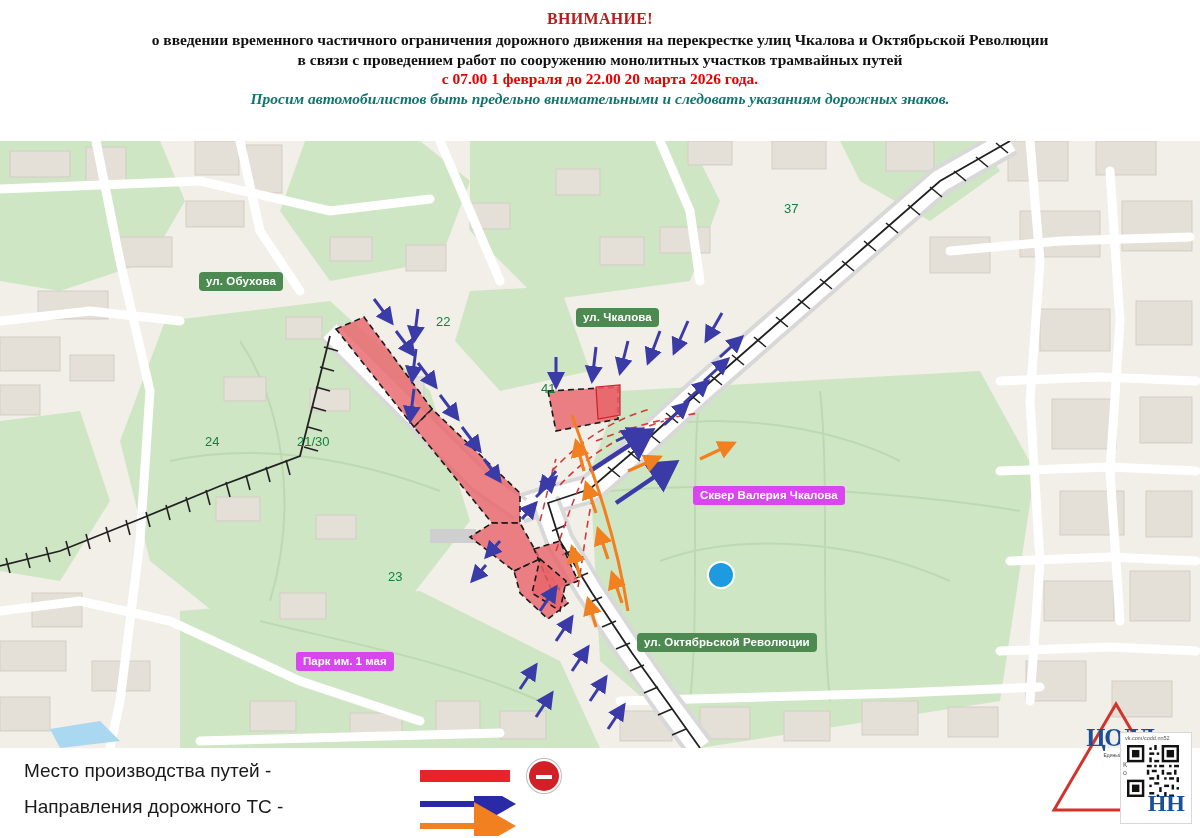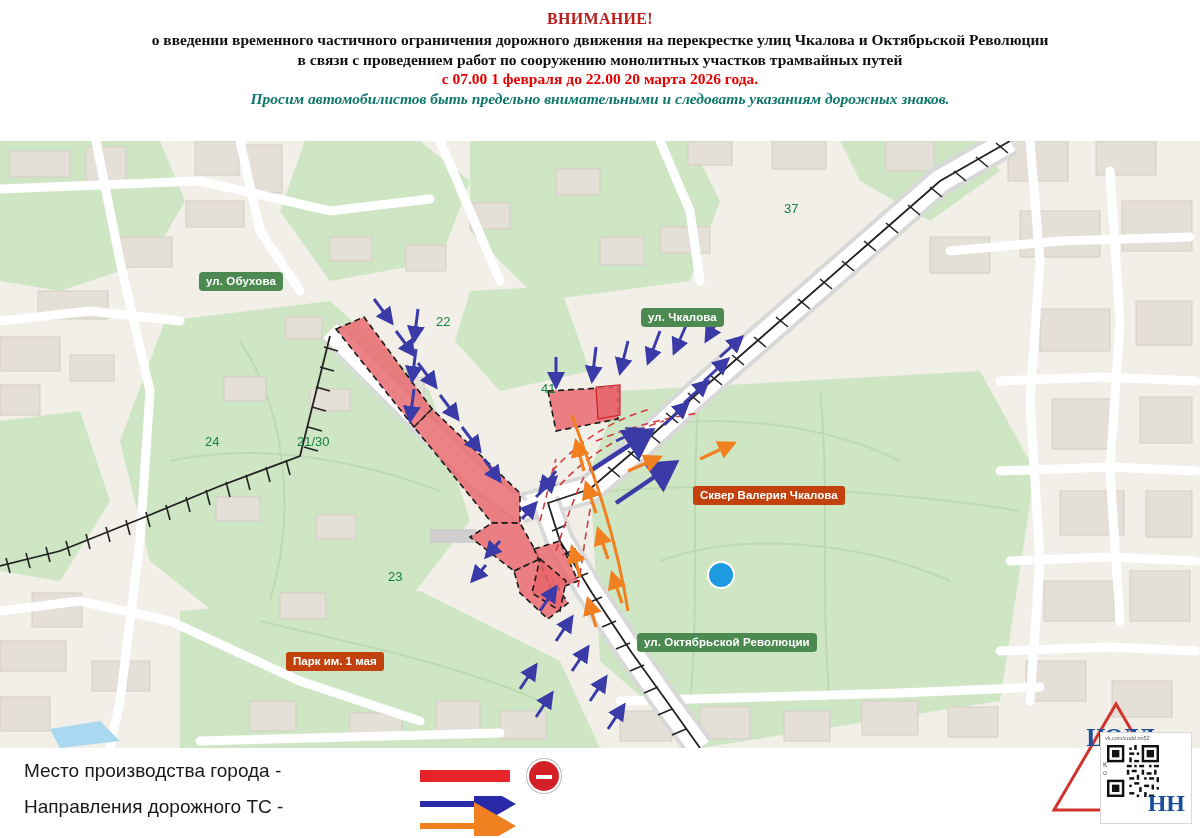--- a/index.html
+++ b/index.html
@@ -43,21 +43,21 @@
     color:#ffffff;
     font-size:11.5px;
     font-weight:bold;
     padding:3px 7px 4px 7px;
     border-radius:4px;
     white-space:nowrap;
     letter-spacing:.1px;
   }
   .parklabel {
     position:absolute;
-    background:#c2410c;
+    background:#d946ef;
     color:#ffffff;
     font-size:11.5px;
     font-weight:bold;
     padding:3px 7px 4px 7px;
     border-radius:3px;
     white-space:nowrap;
   }
   .hnum {
     position:absolute;
     color:#15803d;
@@ -99,21 +99,21 @@
   .noentry::after {
     content:""; position:absolute; left:7px; top:14px;
     width:16px; height:4px; background:#ffffff;
   }
 
   
   .logo {
     position:absolute; left:1040px; top:700px; width:152px; height:130px;
   }
   .logo .card {
-    position:absolute; right:0; top:32px; width:92px; height:92px;
+    position:absolute; right:0; top:32px; width:72px; height:92px;
     background:#ffffff; border:1px solid #d8d8d8;margin-left:31px;
   }
   .logo .cardtxt {
     position:absolute; top:2px; left:4px; right:2px;
     font-size:5.5px; color:#555; text-align:left;
   }
   .logo .qr {
     position:absolute; left:6px; top:12px; width:52px; height:52px;
   }
   .logo .nn {
@@ -406,38 +406,38 @@
         <path d="M596,486 L588,458"></path>
         <path d="M628,330 L660,316"></path>
         <path d="M700,318 L734,302"></path>
       </g>
       <path d="M628,470 C620,420 606,370 592,330 C582,302 576,286 572,274" stroke="#f08020" stroke-width="3" fill="none"></path>
 
       <path d="M50,588 L100,580 L120,600 L60,607 Z" fill="#a9d8f0"></path>
     </svg>
 
     <div class="slabel" style="left:199px; top:131px;">ул. Обухова</div>
-    <div class="slabel" style="left:641px; top:167px;">ул. Чкалова</div>
+    <div class="slabel" style="left:576px; top:167px;">ул. Чкалова</div>
     <div class="slabel" style="left:637px; top:492px;">ул. Октябрьской Революции</div>
 
     <div class="parklabel" style="left:693px; top:345px;">Сквер Валерия Чкалова</div>
-    <div class="parklabel" style="left:286px; top:511px;">Парк им. 1 мая</div>
+    <div class="parklabel" style="left:296px; top:511px;">Парк им. 1 мая</div>
 
     <div class="hnum" style="left:784px; top:60px;">37</div>
     <div class="hnum" style="left:436px; top:173px;">22</div>
     <div class="hnum" style="left:541px; top:240px;">41</div>
     <div class="hnum" style="left:205px; top:293px;">24</div>
     <div class="hnum" style="left:297px; top:293px;">21/30</div>
     <div class="hnum" style="left:344px; top:428px;margin-left:44px;">23</div>
 
     <div class="poi-dot" style="left:707px; top:420px;"></div>
   </div>
 
   <div class="legend">
-    <div class="lrow r1">Место производства города -</div>
+    <div class="lrow r1">Место производства путей -</div>
     <div class="lrow r2">Направления дорожного ТС -</div>
 
     <div class="swatch-red"></div>
     <div class="noentry"></div>
 
     <svg style="position:absolute; left:418px; top:48px;" width="120" height="40">
       <defs>
         <marker id="lb" markerWidth="8" markerHeight="8" refX="5" refY="4" orient="auto">
           <path d="M0,0 L7,4 L0,8 z" fill="#2a2aa8"></path>
         </marker>

